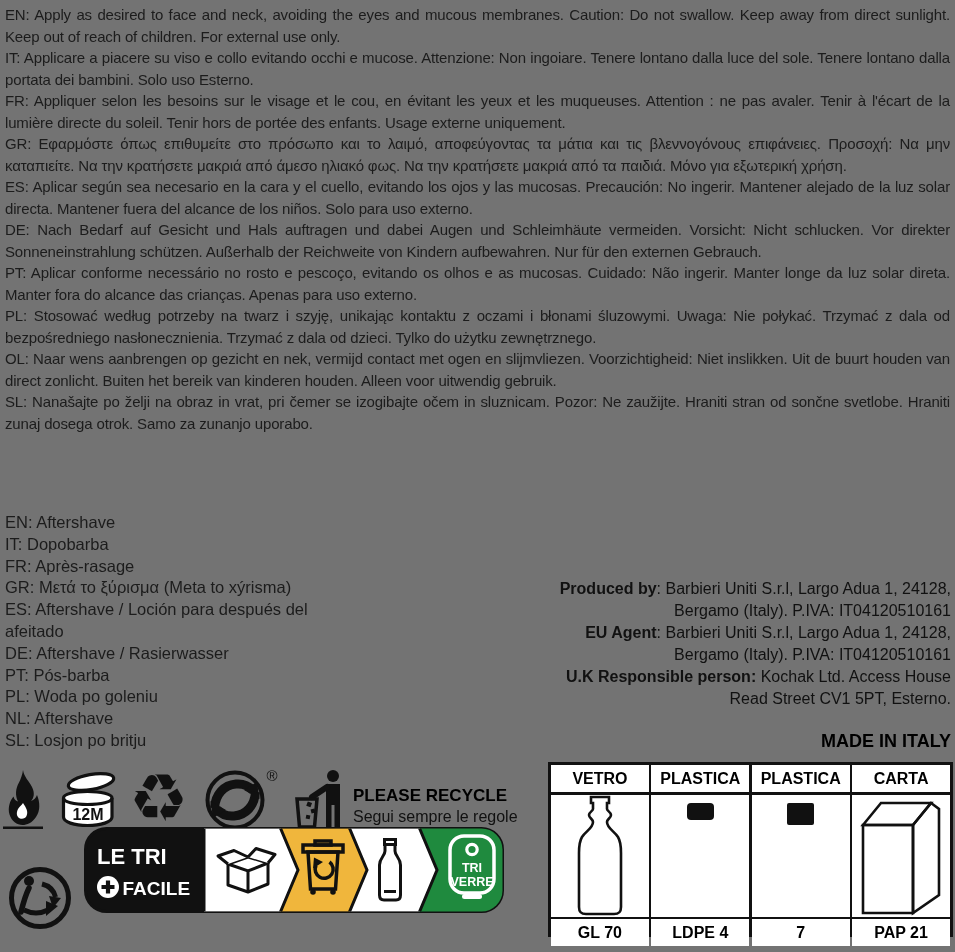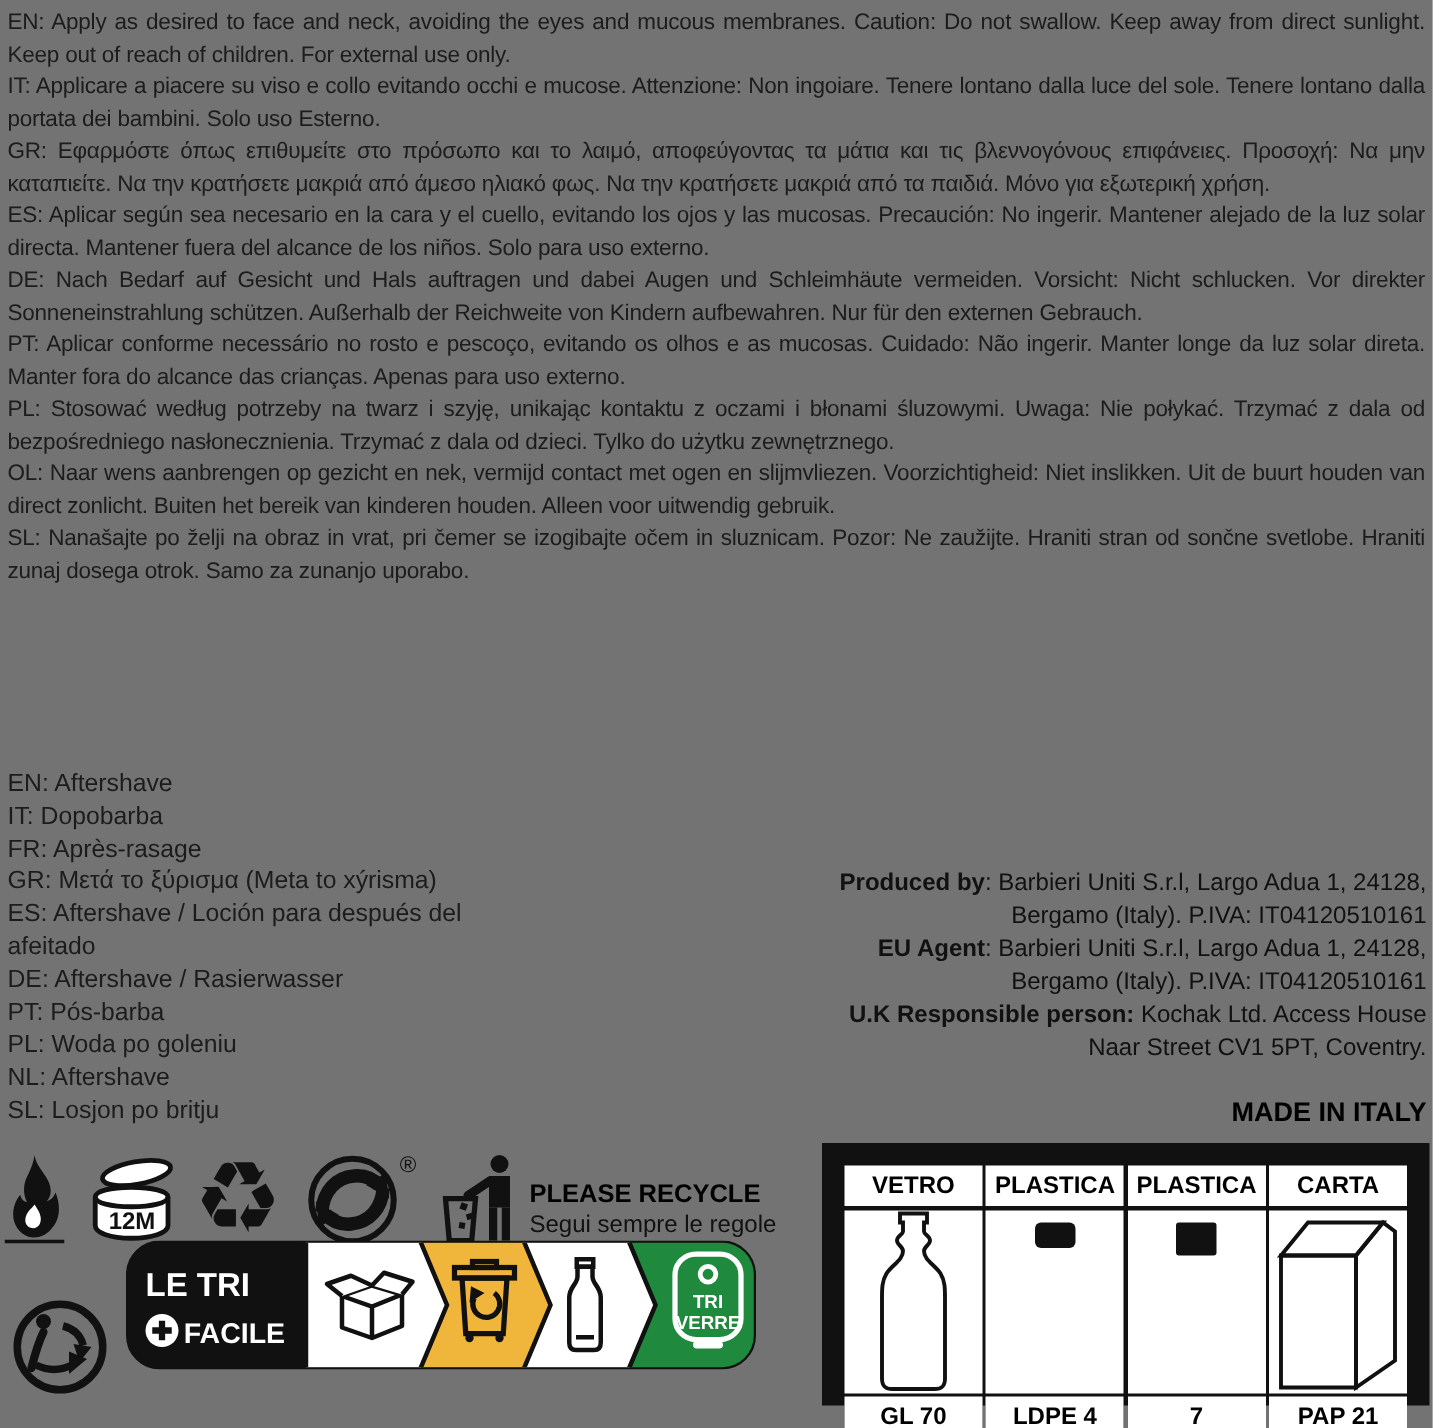--- a/index.html
+++ b/index.html
@@ -31,39 +31,40 @@
   .pr-title { font-size:17px; font-weight:bold; line-height:21px; color:#000;margin-top:16px; }
   .pr-line { font-size:16px; line-height:21px; color:#111; }
 
   
   .tri-panel-svg { position:absolute; left:84px; top:827px; }
   .tri-panel-svg text { font-family:"Liberation Sans", sans-serif; }
 
   
   .mat-table {
     position:absolute; left:548px; top:762px; width:405px; height:175px;
-    background:#111; padding:15px;
+    background:#111; padding:3px;
     display:grid; grid-template-columns:repeat(4,1fr); gap:2.5px;
   }
   .mat-col { display:grid; grid-template-rows:27px 1fr 27px; gap:2.5px; background:#111; }
   .mat-cell { background:#fff; display:flex; align-items:center; justify-content:center; }
   .mat-head, .mat-code { font-size:16px; font-weight:bold; color:#000; }
   .cap-ldpe { width:27px; height:17px; background:#111; border-radius:4px; margin-bottom:88px; }
   .cap-7 { width:27px; height:22px; background:#111; border-radius:2px; margin-bottom:83px; }
 
   svg text { font-family:"Liberation Sans", sans-serif; }
 </style>
 </head>
 <body>
 
 <div class="page">
 
   <div class="directions">
     <p>EN: Apply as desired to face and neck, avoiding the eyes and mucous membranes. Caution: Do not swallow. Keep away from direct sunlight. Keep out of reach of children. For external use only.</p>
     <p>IT: Applicare a piacere su viso e collo evitando occhi e mucose. Attenzione: Non ingoiare. Tenere lontano dalla luce del sole. Tenere lontano dalla portata dei bambini. Solo uso Esterno.</p>
+    <p>FR: Appliquer selon les besoins sur le visage et le cou, en évitant les yeux et les muqueuses. Attention : ne pas avaler. Tenir à l'écart de la lumière directe du soleil. Tenir hors de portée des enfants. Usage externe uniquement.</p>
     <p>GR: Εφαρμόστε όπως επιθυμείτε στο πρόσωπο και το λαιμό, αποφεύγοντας τα μάτια και τις βλεννογόνους επιφάνειες. Προσοχή: Να μην καταπιείτε. Να την κρατήσετε μακριά από άμεσο ηλιακό φως. Να την κρατήσετε μακριά από τα παιδιά. Μόνο για εξωτερική χρήση.</p>
     <p>ES: Aplicar según sea necesario en la cara y el cuello, evitando los ojos y las mucosas. Precaución: No ingerir. Mantener alejado de la luz solar directa. Mantener fuera del alcance de los niños. Solo para uso externo.</p>
     <p>DE: Nach Bedarf auf Gesicht und Hals auftragen und dabei Augen und Schleimhäute vermeiden. Vorsicht: Nicht schlucken. Vor direkter Sonneneinstrahlung schützen. Außerhalb der Reichweite von Kindern aufbewahren. Nur für den externen Gebrauch.</p>
     <p>PT: Aplicar conforme necessário no rosto e pescoço, evitando os olhos e as mucosas. Cuidado: Não ingerir. Manter longe da luz solar direta. Manter fora do alcance das crianças. Apenas para uso externo.</p>
     <p>PL: Stosować według potrzeby na twarz i szyję, unikając kontaktu z oczami i błonami śluzowymi. Uwaga: Nie połykać. Trzymać z dala od bezpośredniego nasłonecznienia. Trzymać z dala od dzieci. Tylko do użytku zewnętrznego.</p>
     <p>OL: Naar wens aanbrengen op gezicht en nek, vermijd contact met ogen en slijmvliezen. Voorzichtigheid: Niet inslikken. Uit de buurt houden van direct zonlicht. Buiten het bereik van kinderen houden. Alleen voor uitwendig gebruik.</p>
     <p>SL: Nanašajte po želji na obraz in vrat, pri čemer se izogibajte očem in sluznicam. Pozor: Ne zaužijte. Hraniti stran od sončne svetlobe. Hraniti zunaj dosega otrok. Samo za zunanjo uporabo.</p>
   </div>
 
   <div class="names">
@@ -79,21 +80,21 @@
     <div>NL: Aftershave</div>
     <div>SL: Losjon po britju</div>
   </div>
 
   <div class="producer">
     <div class="pline"><b>Produced by</b><span>: Barbieri Uniti S.r.l, Largo Adua 1, 24128,</span></div>
     <div class="pline">Bergamo (Italy).  P.IVA: IT04120510161</div>
     <div class="pline"><b>EU Agent</b><span>: Barbieri Uniti S.r.l, Largo Adua 1, 24128,</span></div>
     <div class="pline">Bergamo (Italy).  P.IVA: IT04120510161</div>
     <div class="pline"><b>U.K Responsible person:</b><span> Kochak Ltd. Access House</span></div>
-    <div class="pline">Naar Street CV1 5PT, Coventry.</div>
+    <div class="pline">Read Street CV1 5PT, Esterno.</div>
     <div class="made-in">MADE IN ITALY</div>
   </div>
 
   <div class="icn" style="left:3px; top:769px;">
     <svg viewBox="0 0 40 60" width="40" height="60">
       <path d="M20 1 C21 8 26 12 29 18 C32 24 31 29 28 32 C31 31 33 29 34 26 C37 33 37.5 42 33 48 C29 54 24 56 19.5 56 C14 56 8.5 52 6.5 45.5 C4.5 38.5 7 31.5 10.5 27.5 C11 30 12.5 32 15 32.5 C12 26.5 12.5 19.5 16 13.5 C17.5 10.5 19.5 5.5 20 1 Z" fill="#111"></path>
       <path d="M20 34 C23 38.5 25.5 42.5 23.5 47 C22 50.5 16.5 50.8 14.5 47.2 C12.8 43.8 14.8 39.6 17.2 37.2 C18.2 36.2 19.3 35.2 20 34 Z" fill="#fff"></path>
       <rect x="0" y="57.5" width="40" height="2.5" fill="#111"></rect>
     </svg>
   </div>

